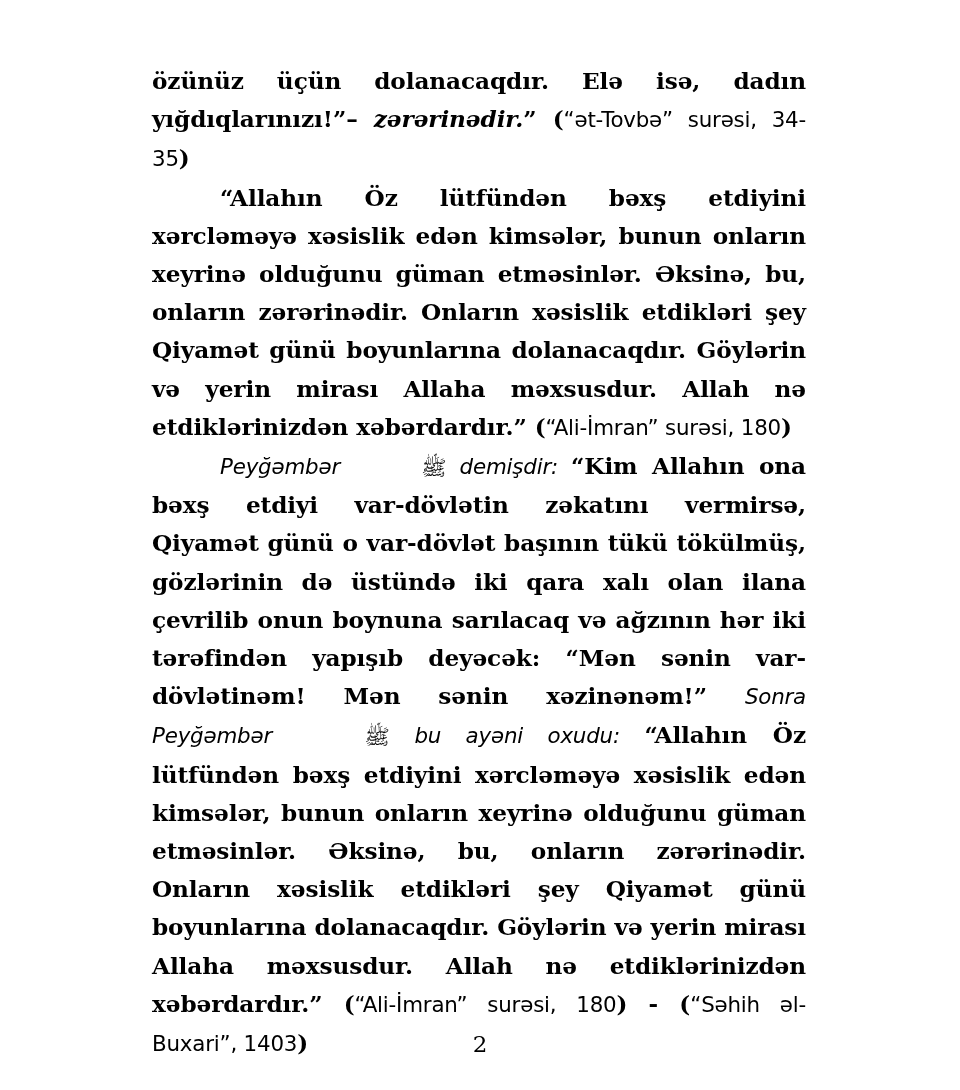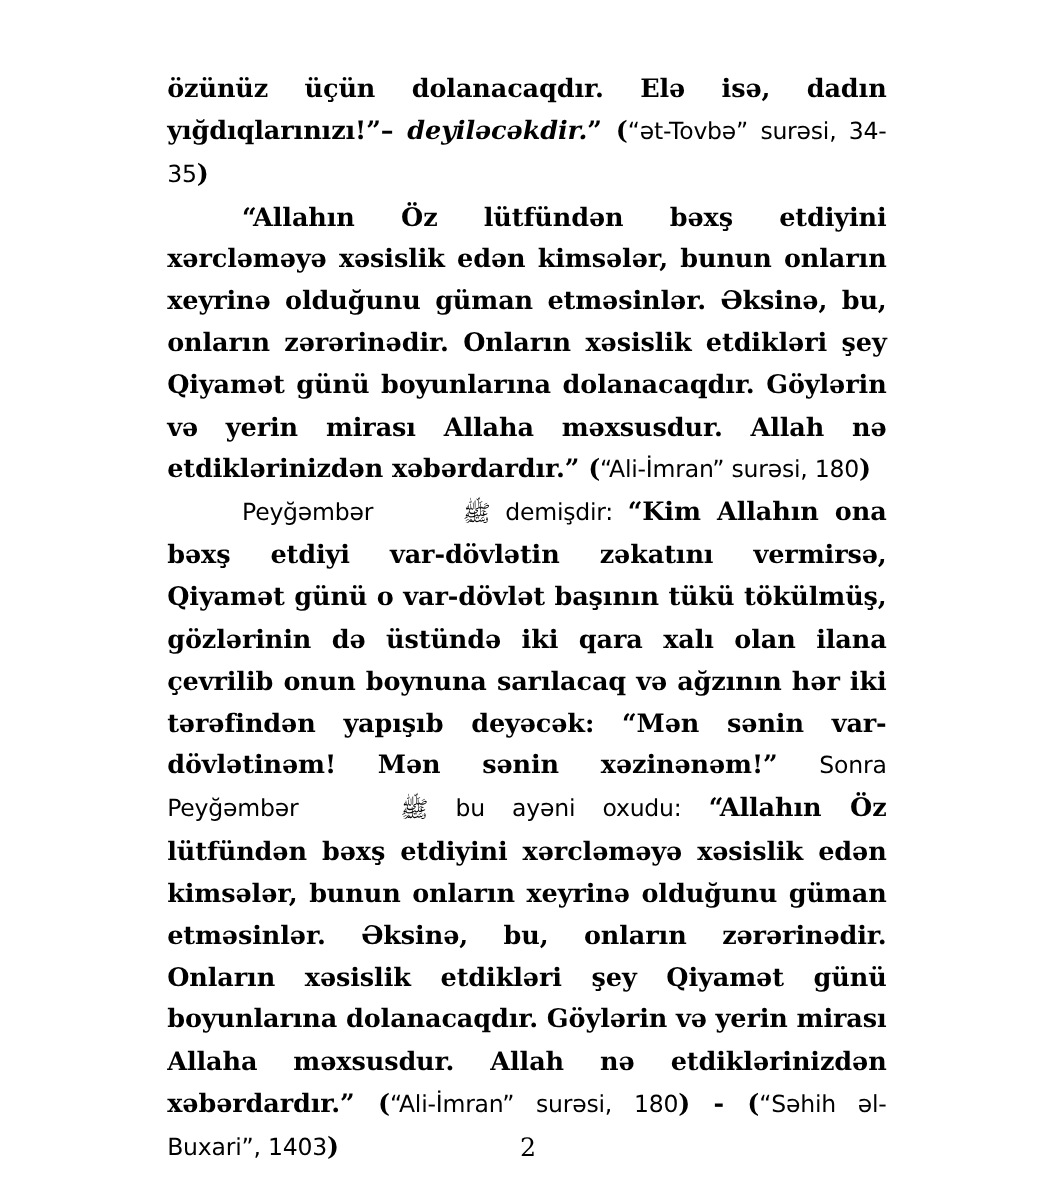--- a/index.html
+++ b/index.html
@@ -39,20 +39,21 @@
   p.para:last-child {
     text-align: justify;
   }
 
   
   .narr {
     font-family: "DejaVu Sans", "Liberation Sans", sans-serif;
     font-weight: normal;
     font-size: 21.4px;
     letter-spacing: -0.2px;
+    font-style: italic;
   }
   
   .cite {
     font-family: "DejaVu Sans", "Liberation Sans", sans-serif;
     font-weight: normal;
     font-size: 21.4px;
     letter-spacing: -0.2px;
   }
   
   .emph {
@@ -85,20 +86,20 @@
     font-size: 23px;
     color: #000000;
   }
 </style>
 </head>
 <body>
 
 <div class="page">
 
   <div class="textblock">
-      <p class="para"><span>özünüz üçün dolanacaqdır. Elə isə, dadın yığdıqlarınızı!”– </span><span class="emph">deyiləcəkdir.</span><span>” </span><span class="bparen">(</span><span class="cite">“ət-Tovbə” surəsi, 34-35</span><span class="bparen">)</span></p>
+      <p class="para"><span>özünüz üçün dolanacaqdır. Elə isə, dadın yığdıqlarınızı!”– </span><span class="emph">zərərinədir.</span><span>” </span><span class="bparen">(</span><span class="cite">“ət-Tovbə” surəsi, 34-35</span><span class="bparen">)</span></p>
       <p class="para indent"><span>“Allahın Öz lütfündən bəxş etdiyini xərcləməyə xəsislik edən kimsələr, bunun onların xeyrinə olduğunu güman etməsinlər. Əksinə, bu, onların zərərinədir. Onların xəsislik etdikləri şey Qiyamət günü boyunlarına dolanacaqdır. Göylərin və yerin mirası Allaha məxsusdur. Allah nə etdiklərinizdən xəbərdardır.” </span><span class="bparen">(</span><span class="cite">“Ali-İmran” surəsi, 180</span><span class="bparen">)</span></p>
       <p class="para indent"><span class="narr">Peyğəmbər </span><span class="salawat">ﷺ</span><span class="narr"> demişdir: </span><span>“Kim Allahın ona bəxş etdiyi var-dövlətin zəkatını vermirsə, Qiyamət günü o var-dövlət başının tükü tökülmüş, gözlərinin də üstündə iki qara xalı olan ilana çevrilib onun boynuna sarılacaq və ağzının hər iki tərəfindən yapışıb deyəcək: “Mən sənin var-dövlətinəm! Mən sənin xəzinənəm!” </span><span class="narr">Sonra Peyğəmbər </span><span class="salawat">ﷺ</span><span class="narr"> bu ayəni oxudu: </span><span>“Allahın Öz lütfündən bəxş etdiyini xərcləməyə xəsislik edən kimsələr, bunun onların xeyrinə olduğunu güman etməsinlər. Əksinə, bu, onların zərərinədir. Onların xəsislik etdikləri şey Qiyamət günü boyunlarına dolanacaqdır. Göylərin və yerin mirası Allaha məxsusdur. Allah nə etdiklərinizdən xəbərdardır.” </span><span class="bparen">(</span><span class="cite">“Ali-İmran” surəsi, 180</span><span class="bparen">) - (</span><span class="cite">“Səhih əl-Buxari”, 1403</span><span class="bparen">)</span></p>
     </div>
 
   <div class="pagenum">2</div>
 
 </div>
 
 </body></html>

